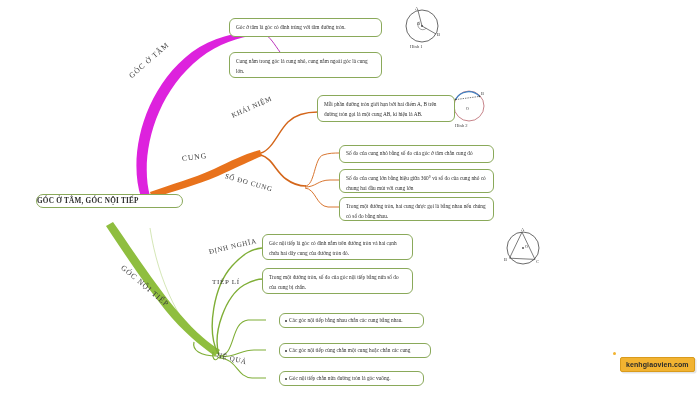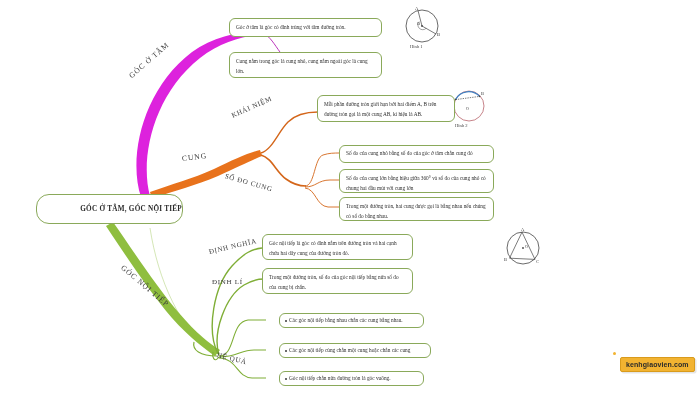--- a/index.html
+++ b/index.html
@@ -10,25 +10,25 @@
     overflow:hidden;
     position:relative;
   }
   #stage{position:absolute;inset:0;width:700px;height:394px;}
   #branches{position:absolute;left:0;top:0;width:700px;height:394px;}
 
   
   .center-node{
     position:absolute;
     left:36px;top:194px;
-    width:147px;height:30px;
+    width:147px;height:14px;
     border:1.2px solid #8aa95a;
     border-radius:13px;
     background:#ffffff;
-    display:flex;align-items:center;justify-content:flex-end;
+    display:flex;align-items:center;justify-content:flex-start;
     font-size:7.2px;
     font-weight:bold;
     letter-spacing:.25px;
     color:#2b2b2b;
     text-align:center;
     box-sizing:border-box;
     z-index:6;
   }
 
   
@@ -145,21 +145,21 @@
   <div class="blabel" style="left:182px;top:154px;transform:rotate(-7deg);transform-origin:left center;">CUNG</div>
 
   <div class="blabel sub" style="left:232px;top:112px;transform:rotate(-24deg);transform-origin:left center;">KHÁI NIỆM</div>
 
   <div class="blabel sub" style="left:225px;top:172px;transform:rotate(16deg);transform-origin:left center;">SỐ ĐO CUNG</div>
 
   <div class="blabel" style="left:122px;top:262px;transform:rotate(40deg);transform-origin:left center;">GÓC NỘI TIẾP</div>
 
   <div class="blabel sub" style="left:209px;top:248px;transform:rotate(-13deg);transform-origin:left center;">ĐỊNH NGHĨA</div>
 
-  <div class="blabel sub" style="left:212px;top:278px;transform:rotate(0deg);transform-origin:left center;">ĐỊNH LÍ</div>
+  <div class="blabel sub" style="left:212px;top:278px;transform:rotate(0deg);transform-origin:left center;">TIẾP LÍ</div>
 
   <div class="blabel sub" style="left:217px;top:351px;transform:rotate(14deg);transform-origin:left center;">HỆ QUẢ</div>
 
   <div class="leaf" style="left:229px;top:18px;width:153px;height:19px;display:flex;align-items:center;">
     <span>Góc ở tâm là góc có đỉnh trùng với tâm đường tròn.</span>
   </div>
 
   <div class="leaf" style="left:229px;top:52px;width:153px;height:26px;">
     <span>Cung nằm trong góc là cung nhỏ, cung nằm ngoài góc là cung lớn.</span>
   </div>

